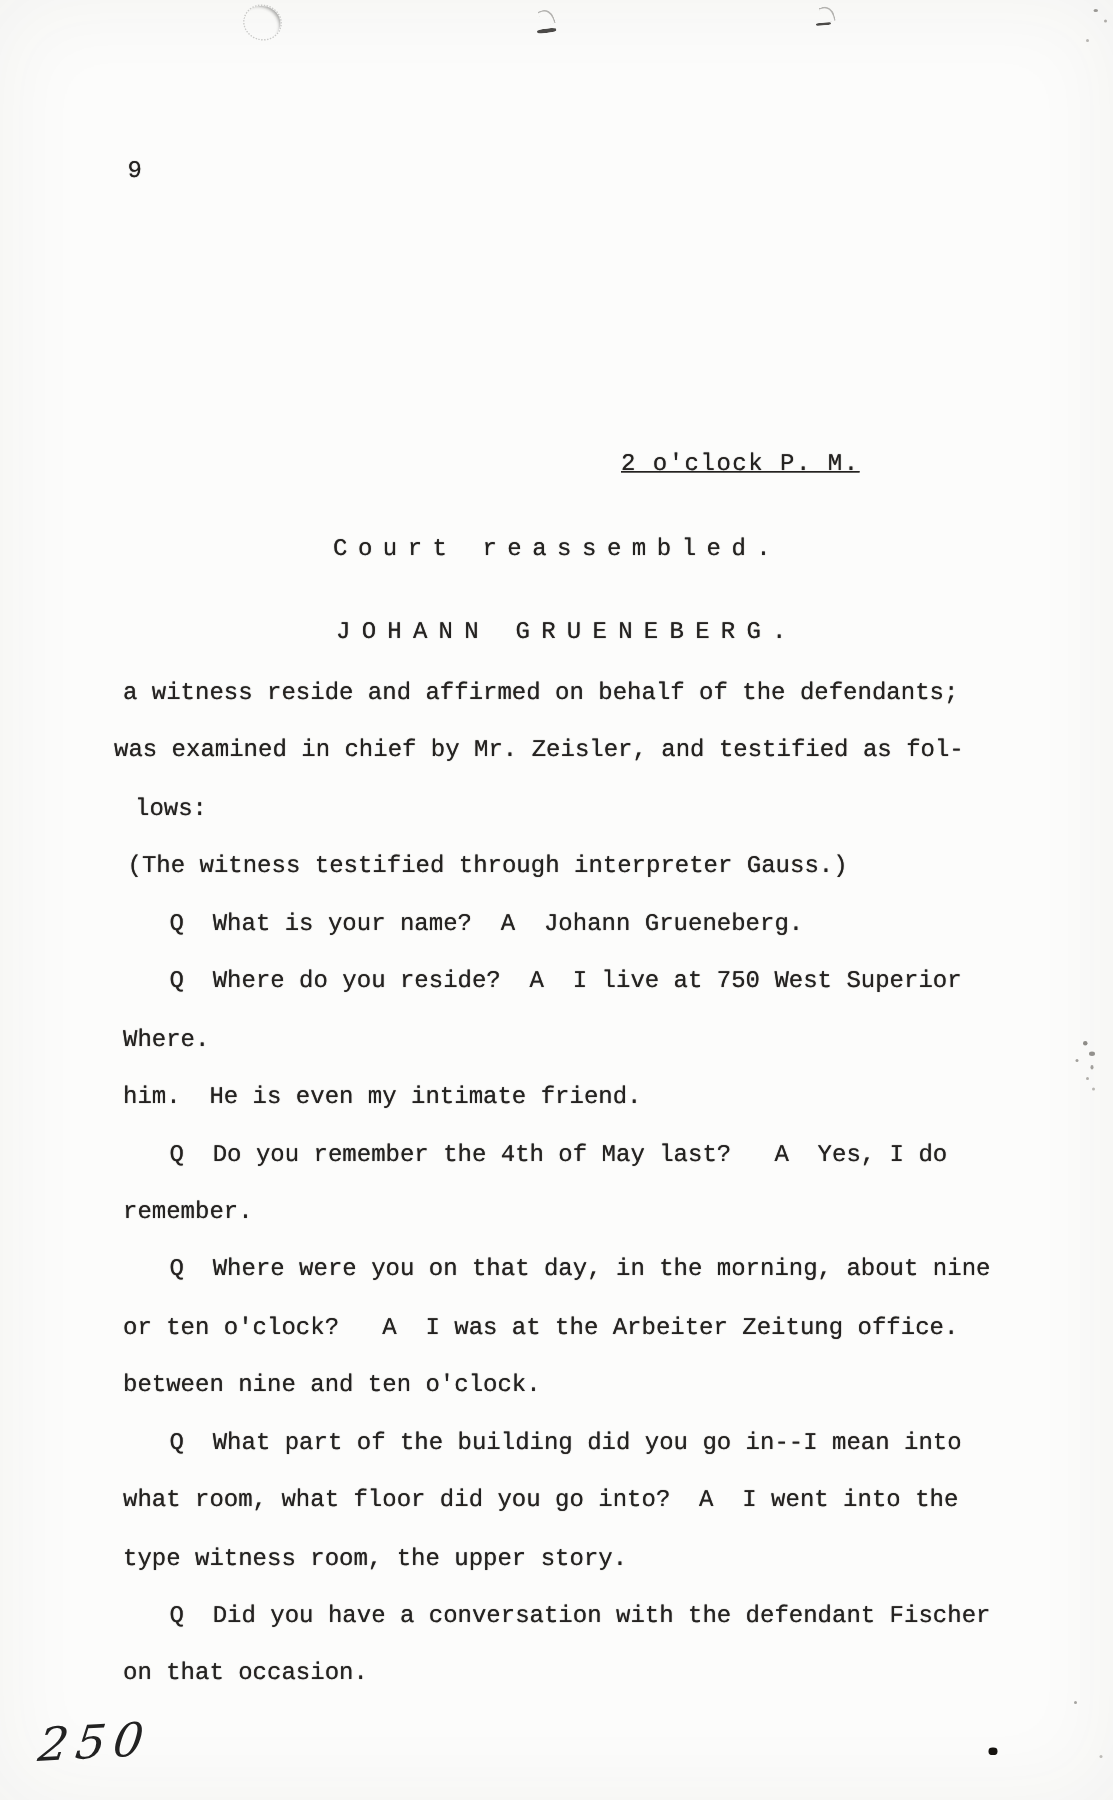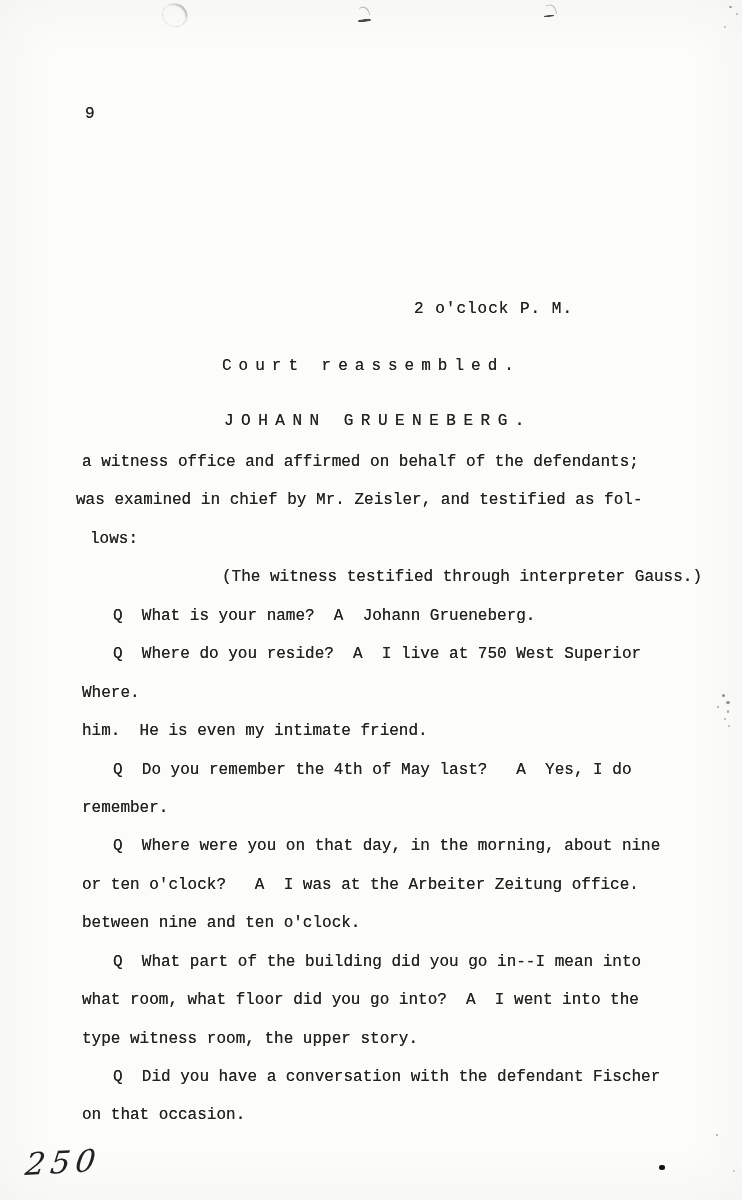--- a/index.html
+++ b/index.html
@@ -13,21 +13,21 @@
     color:#242220;
     overflow:hidden;
   }
   .typed{
     position:absolute;
     font-size:16px;
     white-space:pre;
     text-shadow:0 0 0.6px rgba(40,38,35,0.85);
   }
   .page-number{left:85px;top:105px;}
-  .session-time{left:414px;top:300px;letter-spacing:1px;}
+  .session-time{left:414px;top:300px;letter-spacing:1px;text-decoration:underline;}
   .court-status{left:222px;top:357px;letter-spacing:7px;}
   .witness-heading{left:224px;top:412px;letter-spacing:7.5px;}
   .lines{
     position:absolute;left:82px;top:450px;width:620px;
   }
   .line{
     height:36.45px;
     line-height:21px;
     padding-top:2px;
     font-size:16px;
@@ -97,24 +97,24 @@
   <div class="speck s4"></div>
   <div class="speck s5"></div>
   <div class="ink-dot"></div>
 
   <div class="typed page-number">9</div>
   <div class="typed session-time">2 o'clock P. M.</div>
   <div class="typed court-status">Court reassembled.</div>
   <div class="typed witness-heading">JOHANN GRUENEBERG.</div>
 
   <div class="lines">
-    <div class="line">a witness office and affirmed on behalf of the defendants;</div>
+    <div class="line">a witness reside and affirmed on behalf of the defendants;</div>
     <div class="line" style="margin-left:-6px;">was examined in chief by Mr. Zeisler, and testified as fol-</div>
     <div class="line" style="margin-left:8px;">lows:</div>
-    <div class="line" style="margin-left:3px;text-align:right;">(The witness testified through interpreter Gauss.)</div>
+    <div class="line" style="margin-left:3px;">(The witness testified through interpreter Gauss.)</div>
     <div class="line indent">Q  What is your name?  A  Johann Grueneberg.</div>
     <div class="line indent">Q  Where do you reside?  A  I live at 750 West Superior</div>
     <div class="line">Where.</div>
     <div class="line">him.  He is even my intimate friend.</div>
     <div class="line indent">Q  Do you remember the 4th of May last?   A  Yes, I do</div>
     <div class="line">remember.</div>
     <div class="line indent">Q  Where were you on that day, in the morning, about nine</div>
     <div class="line">or ten o'clock?   A  I was at the Arbeiter Zeitung office.</div>
     <div class="line">between nine and ten o'clock.</div>
     <div class="line indent">Q  What part of the building did you go in--I mean into</div>

